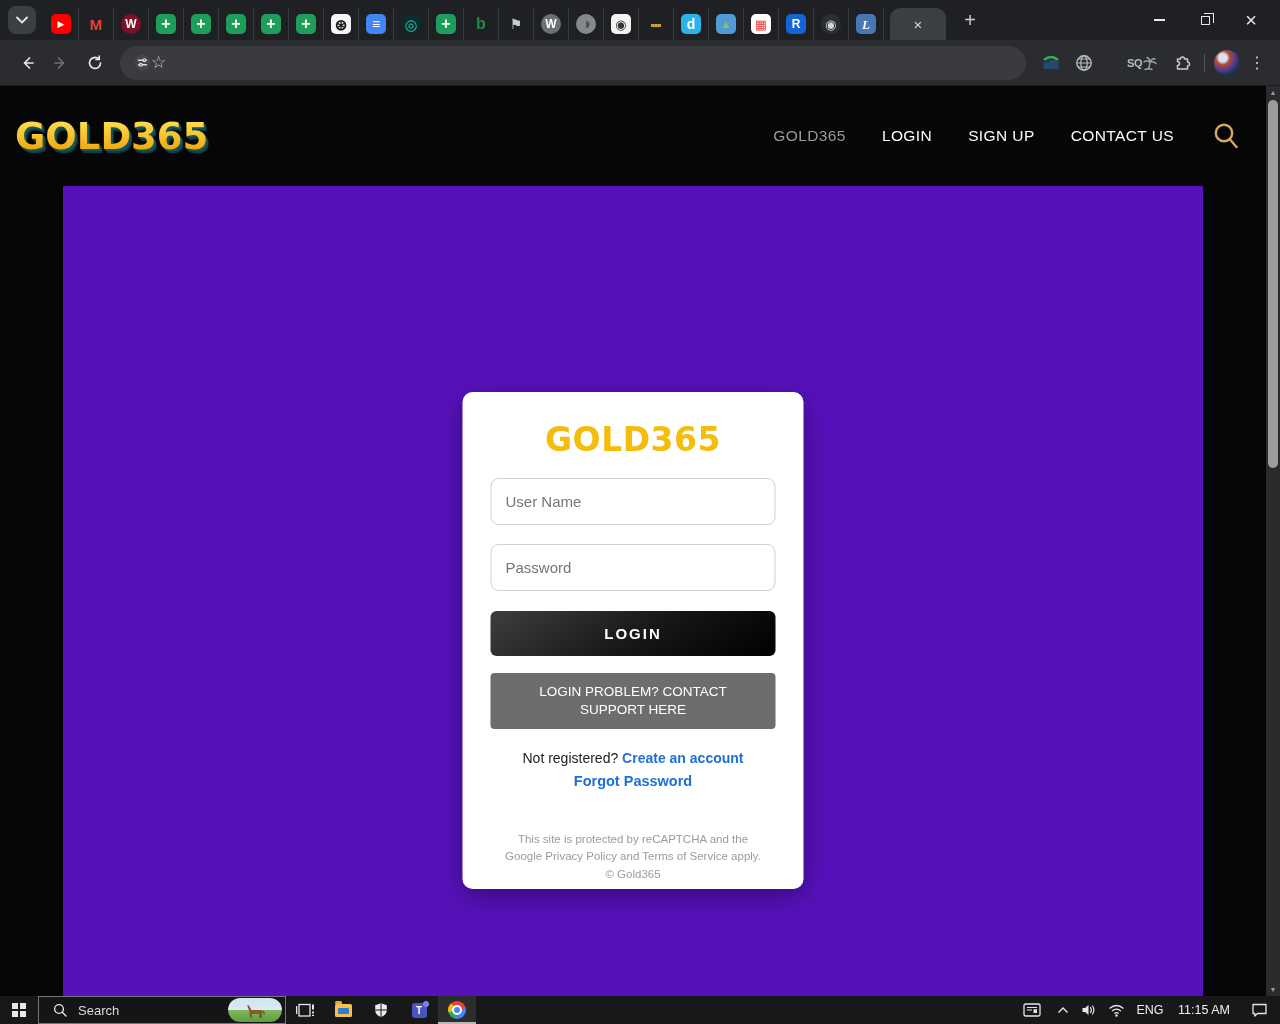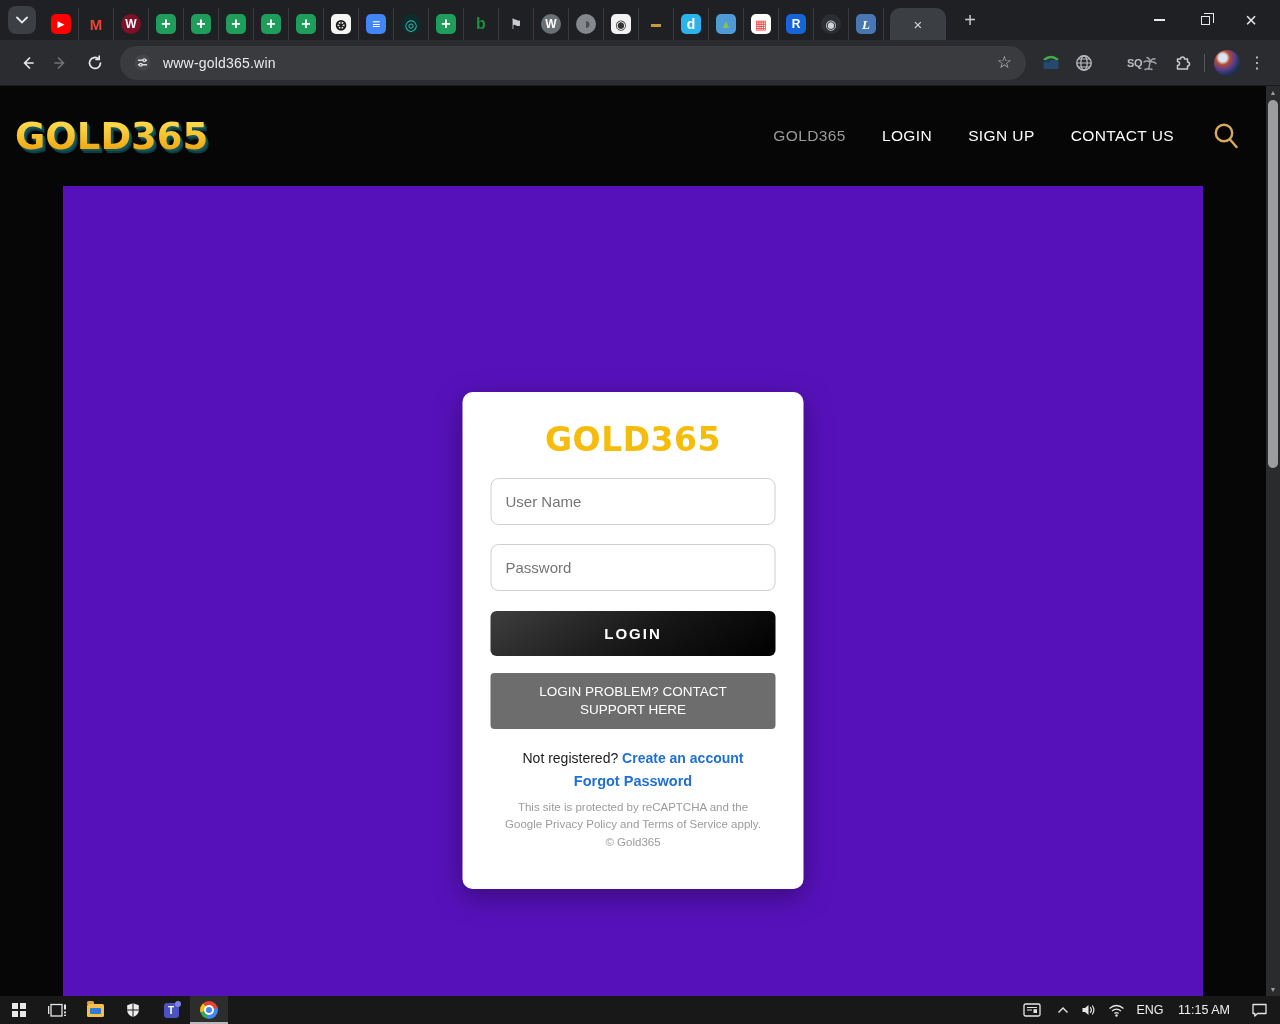--- a/index.html
+++ b/index.html
@@ -68,21 +68,21 @@
   .field::placeholder { color:#757575; }
   .btn-login { width:100%; height:45px; margin-top:20px; border:none; border-radius:6px; cursor:pointer;
     background:linear-gradient(145deg,#3e3e3e 0%,#161616 55%,#000 100%); color:#fff; font-size:15px;
     font-weight:bold; letter-spacing:2px; font-family:"Liberation Sans",sans-serif; }
   .btn-support { width:100%; min-height:56px; margin-top:17px; border:none; border-radius:4px; cursor:pointer;
     background:#6d6d6d; color:#fff; font-size:13.5px; line-height:1.3; padding:10px 22px;
     font-family:"Liberation Sans",sans-serif; }
   .register-line { margin-top:21px; font-size:14px; color:#1c1c1c; }
   .link { color:var(--link,#1f6fd6); cursor:pointer; font-weight:600; }
   .forgot { margin-top:7px; font-size:14.5px; }
-  .recaptcha { margin:10px auto 0; width:268px; font-size:11.5px; line-height:1.5; color:#9b9b9b; }
+  .recaptcha { margin:42px auto 0; width:268px; font-size:11.5px; line-height:1.5; color:#9b9b9b; }
   .copyright { margin-top:2px; font-size:11.5px; color:#9b9b9b; }
 
   .page-scrollbar { position:absolute; right:0; top:0; bottom:0; width:14px; background:#2a2b2d; }
   .sb-arrow { position:absolute; left:0; width:14px; height:13px; color:#9b9d9f; font-size:7px;
     display:flex; align-items:center; justify-content:center; cursor:pointer; }
   .sb-up { top:0; } .sb-down { bottom:0; }
   .sb-thumb { position:absolute; left:2px; top:14px; width:10px; height:368px; background:#9b9d9f;
     border-radius:5px; cursor:grab; }
 
   
@@ -234,21 +234,20 @@
         <path d="M12.2 1.2 V4.4 H9" fill="none" stroke="#e6e8ea" stroke-width="1.7" stroke-linecap="round" stroke-linejoin="round"></path>
       </svg>
   </div>
   <div class="omnibox">
     <svg width="17" height="17" viewBox="0 0 17 17">
         <circle cx="8.5" cy="8.5" r="8" fill="#45464a"></circle>
         <path d="M4.5 6.2 H9 M11.5 6.2 H12.5 M4.5 10.8 H5.5 M8 10.8 H12.5" stroke="#dadce0" stroke-width="1.4" stroke-linecap="round"></path>
         <circle cx="10.3" cy="6.2" r="1.4" fill="none" stroke="#dadce0" stroke-width="1.2"></circle>
         <circle cx="6.8" cy="10.8" r="1.4" fill="none" stroke="#dadce0" stroke-width="1.2"></circle>
       </svg>
-    <span class="omni-url">www-gold365.win</span>
     <span class="star">☆</span>
   </div>
   <div class="ext-btn">
     <svg width="20" height="17" viewBox="0 0 20 17">
         <path d="M3 6 Q10 0 17 6" fill="none" stroke="#3fae49" stroke-width="2.4"></path>
         <rect x="2.5" y="6" width="15" height="9" rx="1.5" fill="#27496e"></rect>
         <rect x="2.5" y="6" width="6.5" height="2.5" rx="1" fill="#1c3a59"></rect>
       </svg>
   </div>
   <div class="ext-btn">
@@ -323,20 +322,35 @@
 
 <div class="taskbar">
   <div class="tb-btn">
     <span class="start-logo">
         <span></span>
         <span></span>
         <span></span>
         <span></span>
       </span>
   </div>
+  <div class="tsearch">
+    <svg width="14" height="14" viewBox="0 0 14 14">
+        <circle cx="6" cy="6" r="4.4" fill="none" stroke="#e6e6e6" stroke-width="1.4"></circle>
+        <path d="M9.3 9.3 L13 13" stroke="#e6e6e6" stroke-width="1.4" stroke-linecap="round"></path>
+      </svg>
+    <span class="tsearch-text">Search</span>
+    <span class="horse-wrap">
+      <span class="horse-blob">
+        <svg width="26" height="20" viewBox="0 0 26 20">
+            <path d="M20 16 V11 Q21 9 19 8 L9.5 8 L7.5 4.5 Q6.8 2.8 5.2 3.4 L6 6 L7.5 9 L7.5 14 L8.5 16 H10 V12 H17 V16 Z" fill="#8a5a2e"></path>
+            <path d="M20.5 9 Q22.5 10 22 12.5" fill="none" stroke="#6e4421" stroke-width="1.2"></path>
+          </svg>
+      </span>
+    </span>
+  </div>
   <div class="tb-btn">
     <svg width="19" height="15" viewBox="0 0 19 15">
         <rect x="3" y="1.5" width="11" height="11.5" fill="none" stroke="#e6e6e6" stroke-width="1.3"></rect>
         <rect x="16" y="1.5" width="2" height="5" fill="#e6e6e6"></rect>
         <rect x="16" y="8.5" width="2" height="1.8" fill="#e6e6e6"></rect>
         <rect x="16" y="11.7" width="2" height="1.3" fill="#e6e6e6"></rect>
         <rect x="0" y="3" width="1.3" height="8" fill="#e6e6e6"></rect>
       </svg>
   </div>
   <div class="tb-btn">

